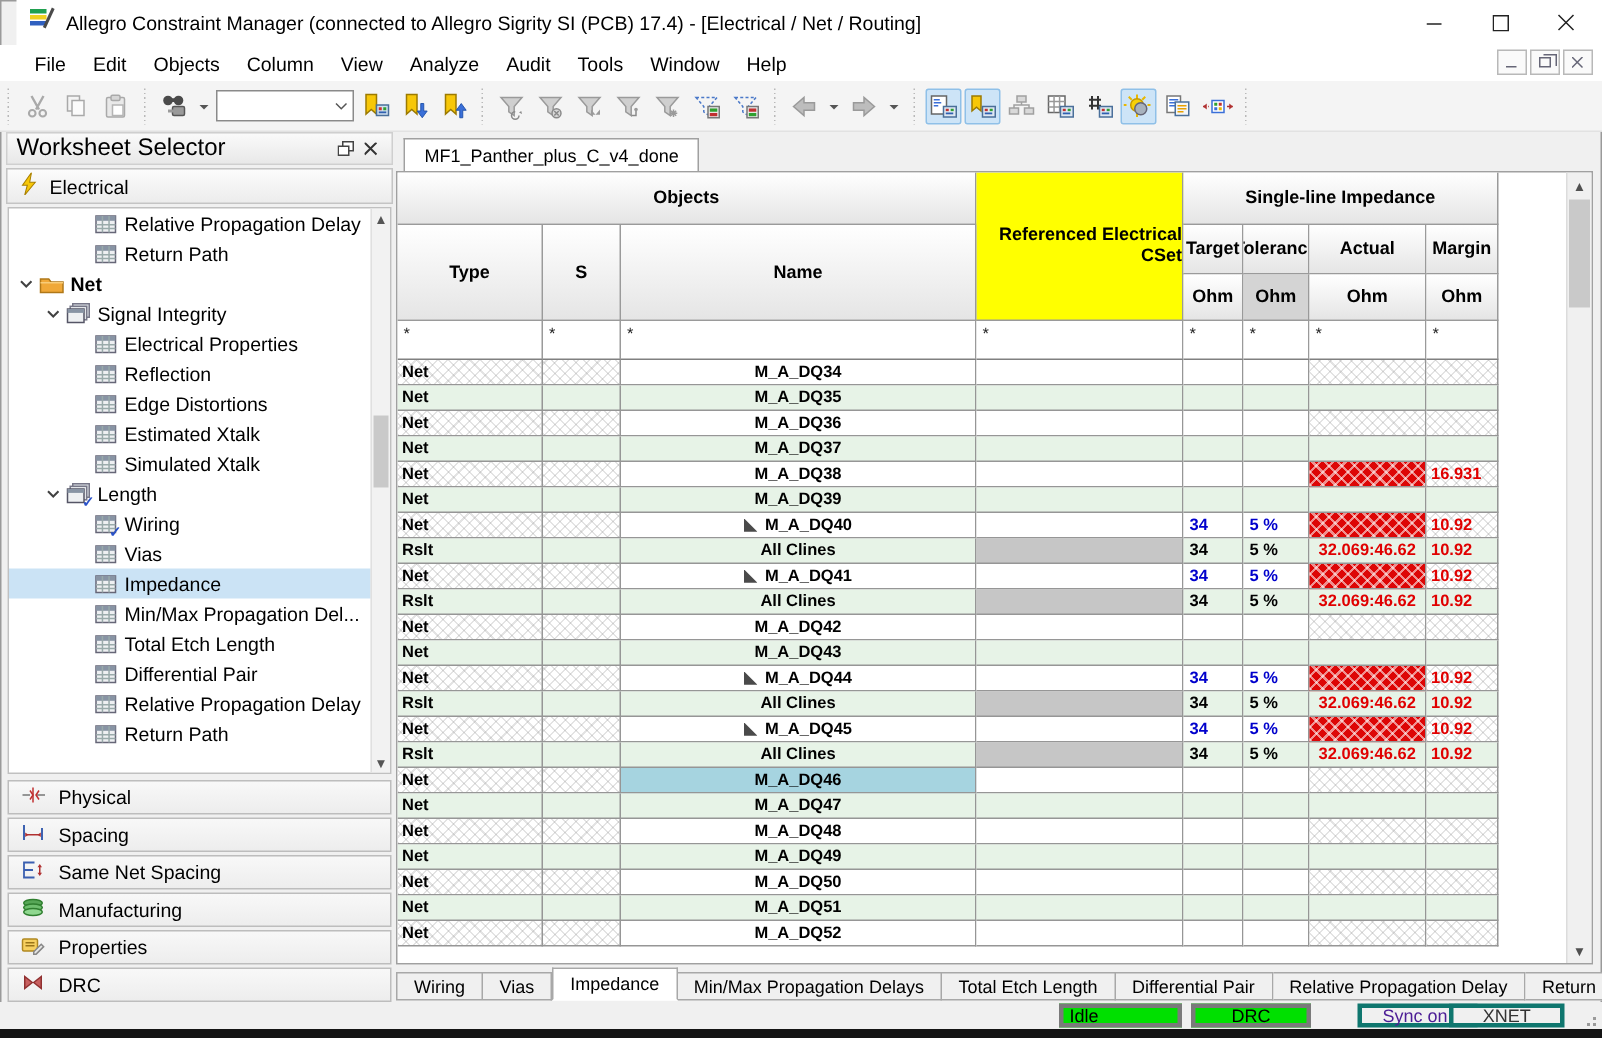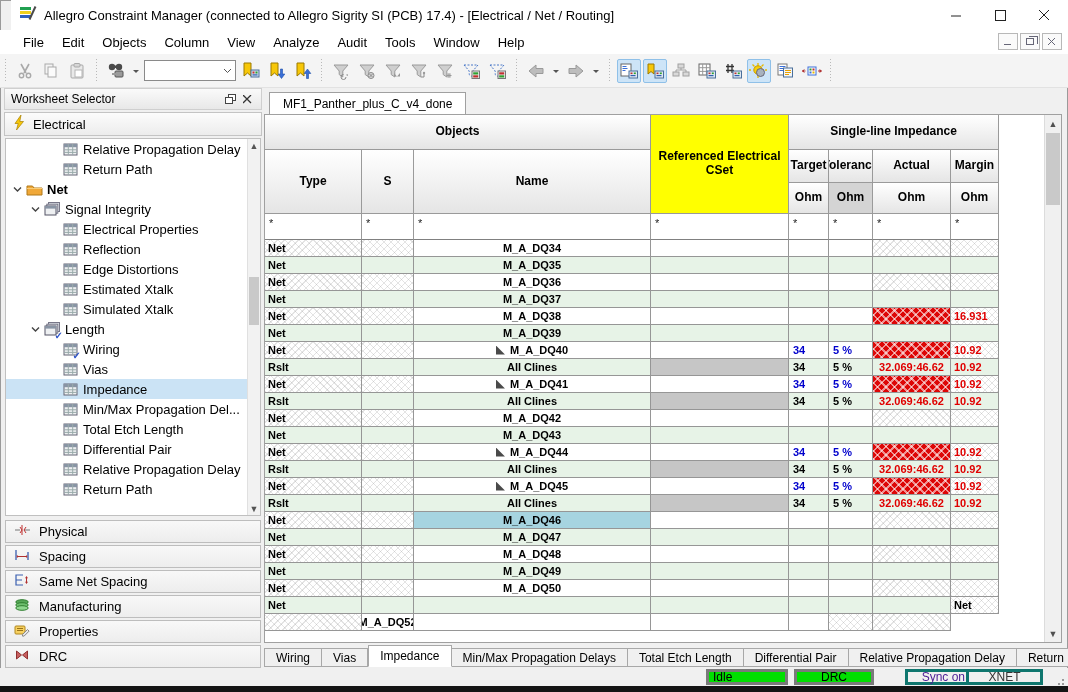--- a/index.html
+++ b/index.html
@@ -27,21 +27,21 @@
     border-bottom:1px solid #e2e2e2;display:flex;align-items:center;}
   .tb-sep{width:5px;height:24px;margin:0 3px;background-image:repeating-linear-gradient(#b9b9b9 0 1px,transparent 1px 3px);background-size:1px 100%;background-repeat:no-repeat;background-position:center;}
   .tb-group{display:flex;align-items:center;gap:2px;padding:0 2px;}
   .tbbtn{width:24px;height:24px;display:flex;align-items:center;justify-content:center;border:1px solid transparent;border-radius:2px;}
   .tbbtn.dd{width:12px;}
   .tbbtn.on{background:#cde4f7;border-color:#8fc0e8;}
   .tbcombo{width:92px;height:21px;background:#fff;border:1px solid #8a8a8a;display:flex;align-items:center;justify-content:flex-end;padding-right:3px;color:#555;}
   
   .leftpanel{position:absolute;left:4px;top:88px;width:258px;height:580px;background:#f0f0f0;}
   .dock-head{height:22px;background:linear-gradient(#fafafa,#e8e8e8);border:1px solid #cfcfcf;
-    display:flex;align-items:center;padding:0 6px;font-size:12px;}
+    display:flex;align-items:center;padding:0 6px;font-size:16px;}
   .dock-head .dh-title{flex:1;}
   .dock-icon{width:16px;height:16px;display:flex;align-items:center;justify-content:center;color:#444;font-size:12px;}
   .domain-head{height:24px;margin-top:2px;background:linear-gradient(#fcfcfc,#ececec);
     border:1px solid #c4c4c4;display:flex;align-items:center;gap:8px;padding-left:8px;font-size:13px;}
   .tree{position:absolute;top:50px;left:1px;right:1px;height:378px;background:#fff;border:1px solid #c0c0c0;overflow:hidden;}
   .titem{height:20px;display:flex;align-items:center;font-size:13px;white-space:nowrap;}
   .titem.sel{background:#cbe3f5;}
   .titem .chev{width:15px;display:flex;justify-content:center;}
   .titem .ticon{width:19px;display:flex;justify-content:center;position:relative;}
   .titem .chk{position:absolute;right:-1px;bottom:-5px;color:#2a52c8;font-size:10px;font-weight:bold;}
@@ -56,21 +56,21 @@
   
   .rightarea{position:absolute;left:262px;top:88px;width:802px;height:580px;background:#f0f0f0;}
   .wstab{position:absolute;left:7px;top:4px;height:22px;background:#fff;border:1px solid #a0a0a0;border-bottom:none;
     padding:0 13px;font-size:12px;display:flex;align-items:center;}
   .gridframe{position:absolute;left:2px;top:26px;right:2px;height:529px;background:#fff;border:1px solid #a0a0a0;overflow:hidden;}
   .ghead,.gbody{display:grid;grid-template-columns:97px 52px 237px 138px 40px 44px 78px 48px;}
   .ghead{grid-template-rows:35px 33px 31px 26px;width:734px;}
   .gbody{grid-auto-rows:17px;width:734px;}
   .gh{background:linear-gradient(#ffffff,#e5e5e5);border-right:1px solid #9a9a9a;border-bottom:1px solid #9a9a9a;
     display:flex;align-items:center;justify-content:center;font-weight:bold;font-size:12px;text-align:center;overflow:hidden;line-height:1.15;}
-  .gh.yellow{background:#ffff00;}
+  .gh.yellow{background:#ffff00;text-align:right;}
   .gh.graybg{background:#d4d4d4;}
   .gf{border-right:1px solid #9a9a9a;border-bottom:1px solid #808080;background:#fff;font-size:11px;padding:3px 0 0 4px;color:#222;}
   .co1{grid-column:1}.co2{grid-column:2}.co3{grid-column:3}.co4{grid-column:4}
   .co5{grid-column:5}.co6{grid-column:6}.co7{grid-column:7}.co8{grid-column:8}
   .rw1{grid-row:1}.rw2{grid-row:2}.rw3{grid-row:3}.rw4{grid-row:4}
   .sp13{grid-row:1/4}.sp23{grid-row:2/4}.spObj{grid-column:1/4}.spSli{grid-column:5/9}
   .cell{border-right:1px solid #969696;border-bottom:1px solid #969696;font-size:11px;font-weight:bold;
     display:flex;align-items:center;overflow:hidden;background:#fff;}
   .cell.g{background:#e7f3e7;}
   .hatch{background-image:
@@ -918,20 +918,23 @@
           <div class="cell c-name">
             <span>M_A_DQ50</span>
           </div>
           <div class="cell "></div>
           <div class="cell c-num"></div>
           <div class="cell c-num"></div>
           <div class="cell c-act hatch"></div>
           <div class="cell c-marg hatch"></div>
           <div class="cell g c-type hatch">Net</div>
           <div class="cell g hatch"></div>
+          <div class="cell g c-name">
+            <span>M_A_DQ51</span>
+          </div>
           <div class="cell g "></div>
           <div class="cell g c-num"></div>
           <div class="cell g c-num"></div>
           <div class="cell g c-act hatch"></div>
           <div class="cell g c-marg hatch"></div>
           <div class="cell c-type hatch">Net</div>
           <div class="cell hatch"></div>
           <div class="cell c-name">
             <span>M_A_DQ52</span>
           </div>

